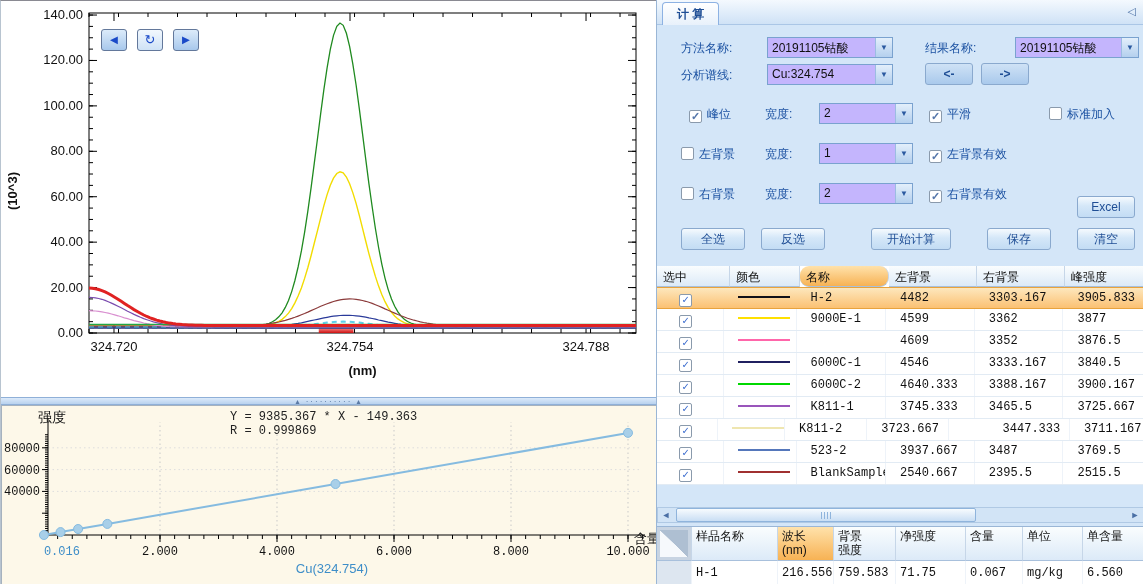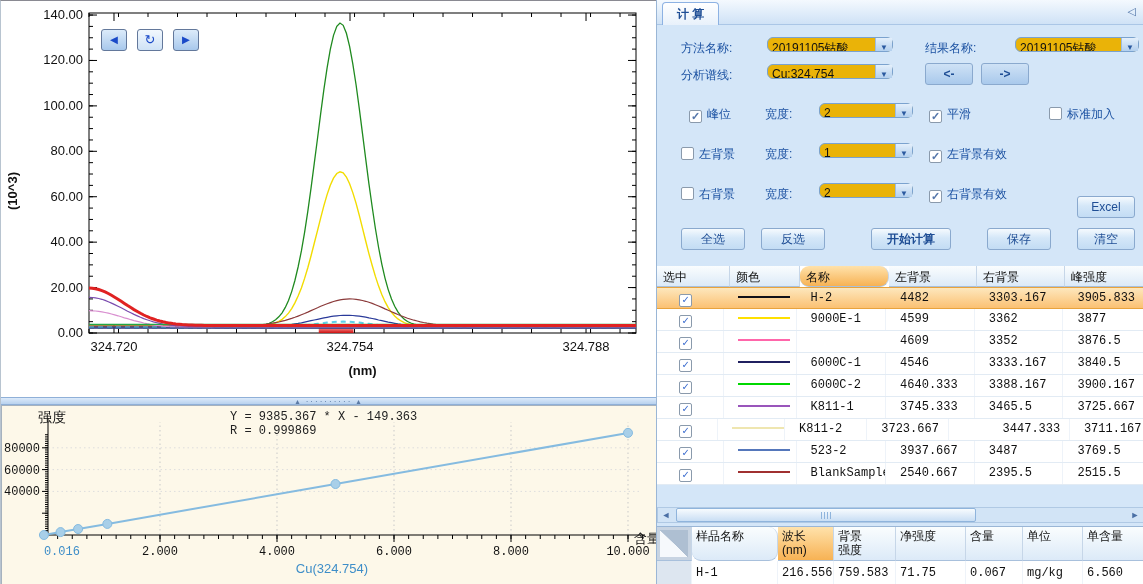--- a/index.html
+++ b/index.html
@@ -22,21 +22,21 @@
   #calib-pane { left:0; top:404px; width:656px; height:180px; background:#fdf8e9; border:1px solid #a6b2be; }
 
   
   #right-panel { left:656px; top:0; width:487px; height:584px; background:#d4e6f8; border-left:1px solid #9ab6d6; }
   #tab-strip { left:0; top:0; width:487px; height:25px; background:linear-gradient(#f4f9fe,#cfe2f6); border-bottom:1px solid #aac6e6; }
   #tab-calc { position:absolute; left:5px; top:2px; height:23px; padding:0 14px; background:linear-gradient(#ffffff,#e8f1fb);
     border:1px solid #8db2e3; border-bottom:none; border-radius:4px 4px 0 0; color:#1f4e95; font-weight:bold;
     line-height:22px; font-size:12px; }
   #collapse-arrow { position:absolute; right:8px; top:5px; color:#4a6fa5; font-size:11px; cursor:pointer; }
   .flabel { color:#1c52a2; font-size:12px; line-height:20px; }
-  .combo { display:flex; height:15px; border:1px solid #7aa2cf; border-radius:6px; background:#eab308; }
+  .combo { display:flex; height:21px; border:1px solid #7aa2cf; border-radius:0; background:#c4b5fd; }
   .combo .val { flex:1; padding:2px 4px; font-size:12px; color:#101010; white-space:nowrap; overflow:hidden; }
   .combo .drop { width:17px; background:linear-gradient(#e3effb,#b4d0ee); border-left:1px solid #9cbce2;
     color:#2b5aa0; font-size:8px; text-align:center; line-height:19px; cursor:pointer; }
   .btn { height:22px; background:linear-gradient(#f5fafe,#d4e7f8 45%,#c3dcf4); border:1px solid #8aa9ce; border-radius:3px;
     color:#1f4e95; font-size:12px; text-align:center; line-height:20px; cursor:pointer; }
   .btn.blue { background:linear-gradient(#cfe2f6,#a9c9ec); font-weight:bold; }
   .cb { display:inline-block; width:13px; height:13px; background:#fff; border:1px solid #8a9aac; border-radius:2px;
     vertical-align:-2px; margin-right:5px; text-align:center; line-height:11px; font-size:11px; color:#5577aa; }
   .cb.on::before { content:"✓"; font-weight:bold; }
 
@@ -435,21 +435,21 @@
     <div class="abs flabel" style="left:108px;top:184px;">宽度:</div>
     <div class="abs combo" style="left:162px;top:183px;width:94px;">
       <span class="val">2</span>
       <span class="drop">▼</span>
     </div>
     <div class="abs flabel" style="left:272px;top:184px;"><span class="cb on"></span><span>右背景有效</span></div>
     <div class="abs btn" style="left:420px;top:196px;width:58px;">Excel</div>
 
     <div class="abs btn" style="left:24px;top:228px;width:64px;">全选</div>
     <div class="abs btn" style="left:104px;top:228px;width:64px;">反选</div>
-    <div class="abs btn" style="left:214px;top:228px;width:80px;font-weight:bold;">开始计算</div>
+    <div class="abs btn" style="left:214px;top:228px;width:80px;">开始计算</div>
     <div class="abs btn" style="left:330px;top:228px;width:64px;">保存</div>
     <div class="abs btn" style="left:420px;top:228px;width:58px;">清空</div>
 
     <div id="results-table" class="abs">
         <div class="rt-header">
           <div class="hcell" style="width: 73px;">选中</div>
           <div class="hcell" style="width: 70px;">颜色</div>
           <div class="hcell orange" style="width: 89px; border-radius: 9px;">名称</div>
           <div class="hcell" style="width: 88px;">左背景</div>
           <div class="hcell" style="width: 88px;">右背景</div>
@@ -537,21 +537,21 @@
           <i></i>
           <i></i>
         </div>
       <div class="sb-spacer"></div>
       <div class="sb-arrow">►</div>
     </div>
 
     <div id="sample-table" class="abs">
         <div class="st-header">
           <div class="hcell corner" style="width: 35px;"></div>
-          <div class="hcell" style="width: 86px; border-radius: 9px;">样品名称</div>
+          <div class="hcell" style="width: 86px;">样品名称</div>
           <div class="hcell orange" style="width: 56px;">波长
 (nm)</div>
           <div class="hcell" style="width: 62px;">背景
 强度</div>
           <div class="hcell" style="width: 70px;">净强度</div>
           <div class="hcell" style="width: 57px;">含量</div>
           <div class="hcell" style="width: 60px;">单位</div>
           <div class="hcell" style="width: 61px;">单含量</div>
         </div>
         <div class="st-row">

